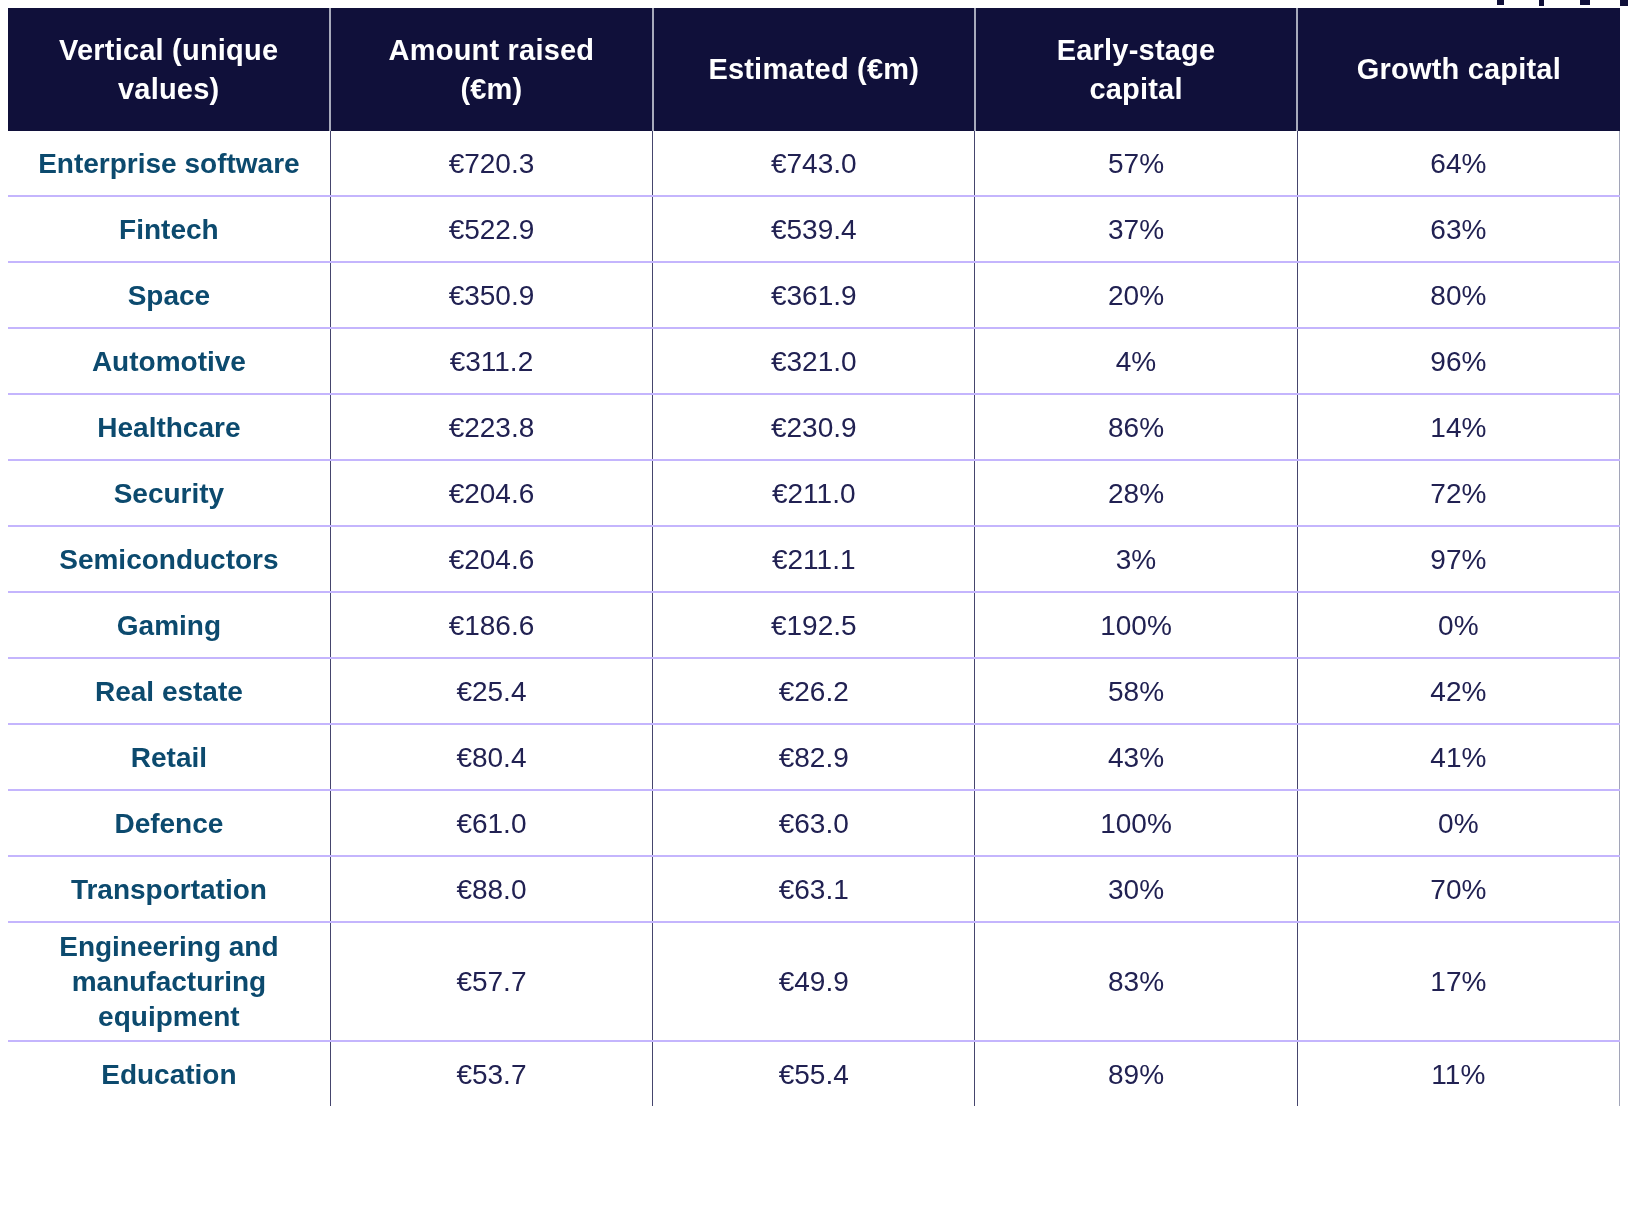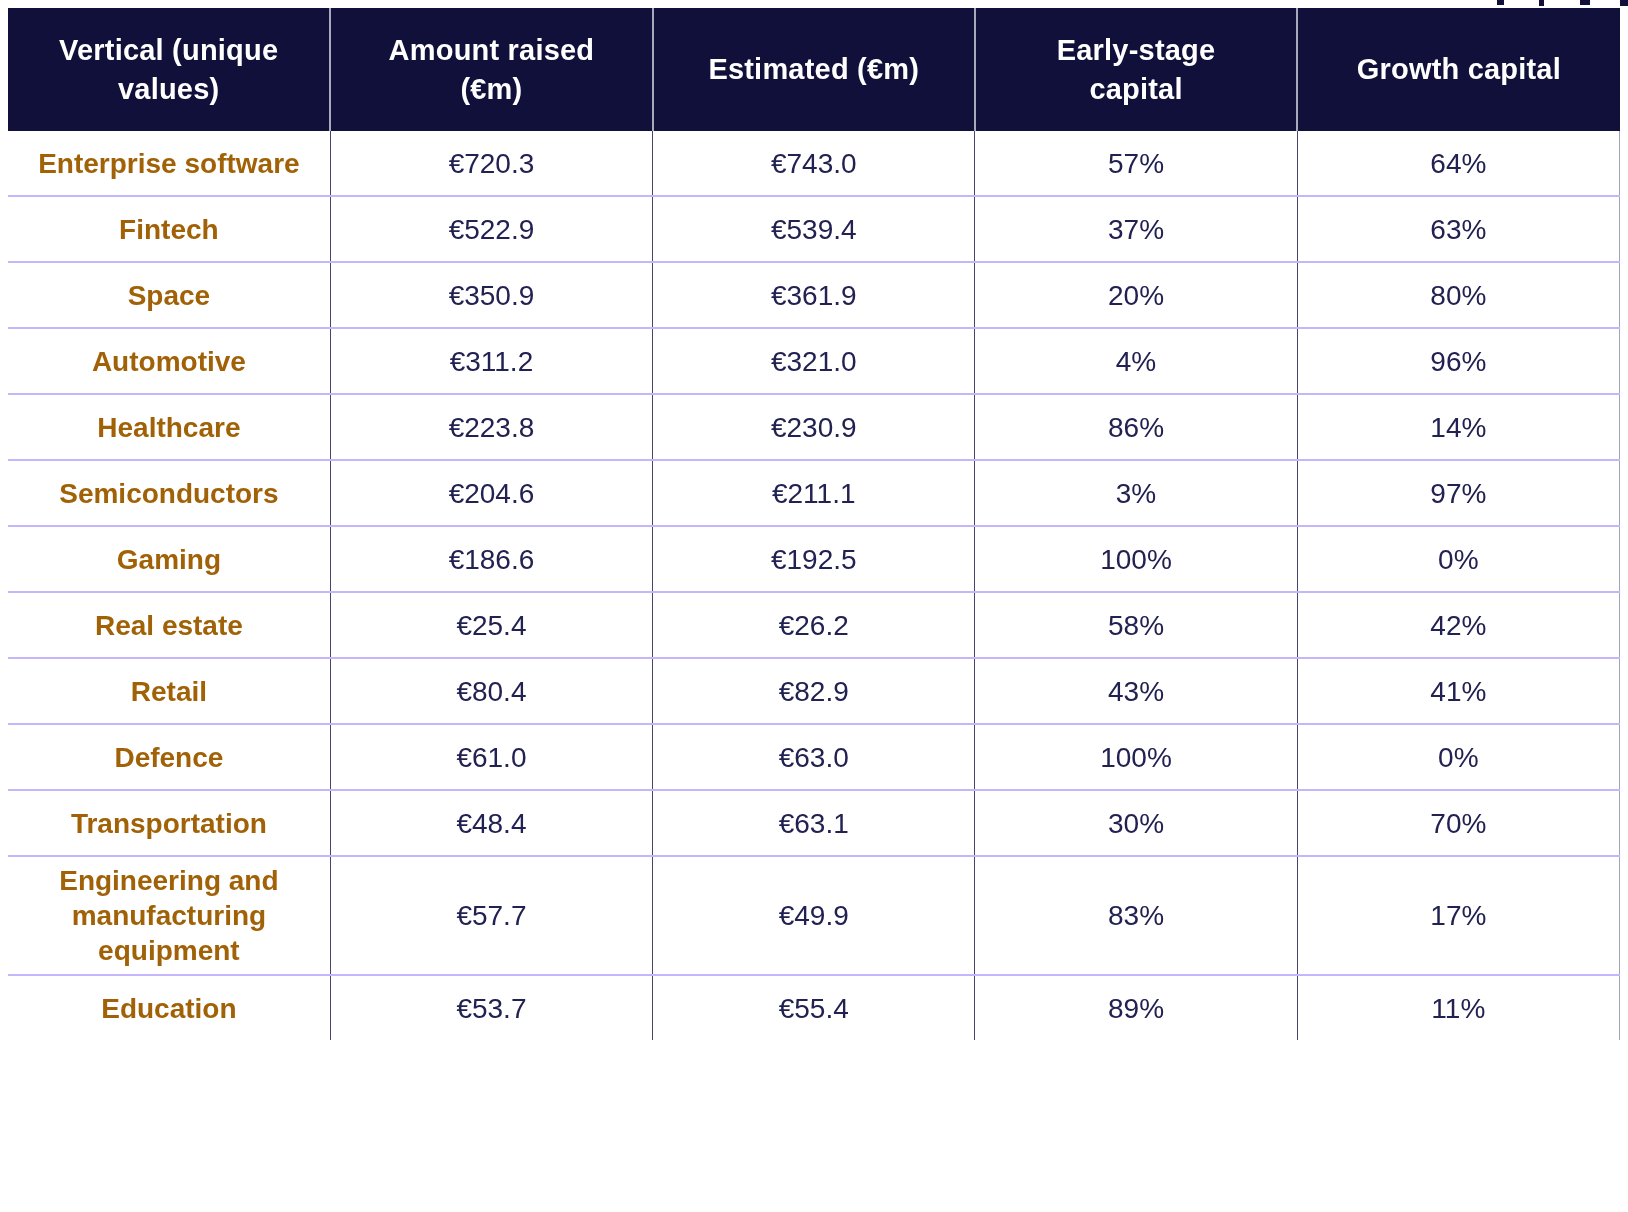--- a/index.html
+++ b/index.html
@@ -74,21 +74,21 @@
     border-left: 1.5px solid #45456d;
   }
   tbody td:last-child {
     border-right: 1.5px solid #a2a5b8;
   }
   tbody tr + tr {
     border-top: 2px solid #c4b5fd;
   }
   td.c0 .cell-text {
     font-weight: 700;
-    color: #a16207;
+    color: #0c4a6e;
     display: inline-block;
     max-width: 292px;
   }
 </style>
 </head>
 <body>
 
 <div class="canvas">
 
   <div>
@@ -155,20 +155,27 @@
     <td><span class="cell-text">96%</span></td>
   </tr>
         <tr>
     <td class="c0"><span class="cell-text">Healthcare</span></td>
     <td><span class="cell-text">€223.8</span></td>
     <td><span class="cell-text">€230.9</span></td>
     <td><span class="cell-text">86%</span></td>
     <td><span class="cell-text">14%</span></td>
   </tr>
         <tr>
+    <td class="c0"><span class="cell-text">Security</span></td>
+    <td><span class="cell-text">€204.6</span></td>
+    <td><span class="cell-text">€211.0</span></td>
+    <td><span class="cell-text">28%</span></td>
+    <td><span class="cell-text">72%</span></td>
+  </tr>
+        <tr>
     <td class="c0"><span class="cell-text">Semiconductors</span></td>
     <td><span class="cell-text">€204.6</span></td>
     <td><span class="cell-text">€211.1</span></td>
     <td><span class="cell-text">3%</span></td>
     <td><span class="cell-text">97%</span></td>
   </tr>
         <tr>
     <td class="c0"><span class="cell-text">Gaming</span></td>
     <td><span class="cell-text">€186.6</span></td>
     <td><span class="cell-text">€192.5</span></td>
@@ -191,21 +198,21 @@
   </tr>
         <tr>
     <td class="c0"><span class="cell-text">Defence</span></td>
     <td><span class="cell-text">€61.0</span></td>
     <td><span class="cell-text">€63.0</span></td>
     <td><span class="cell-text">100%</span></td>
     <td><span class="cell-text">0%</span></td>
   </tr>
         <tr>
     <td class="c0"><span class="cell-text">Transportation</span></td>
-    <td><span class="cell-text">€48.4</span></td>
+    <td><span class="cell-text">€88.0</span></td>
     <td><span class="cell-text">€63.1</span></td>
     <td><span class="cell-text">30%</span></td>
     <td><span class="cell-text">70%</span></td>
   </tr>
         <tr>
     <td class="c0"><span class="cell-text">Engineering and manufacturing equipment</span></td>
     <td><span class="cell-text">€57.7</span></td>
     <td><span class="cell-text">€49.9</span></td>
     <td><span class="cell-text">83%</span></td>
     <td><span class="cell-text">17%</span></td>

